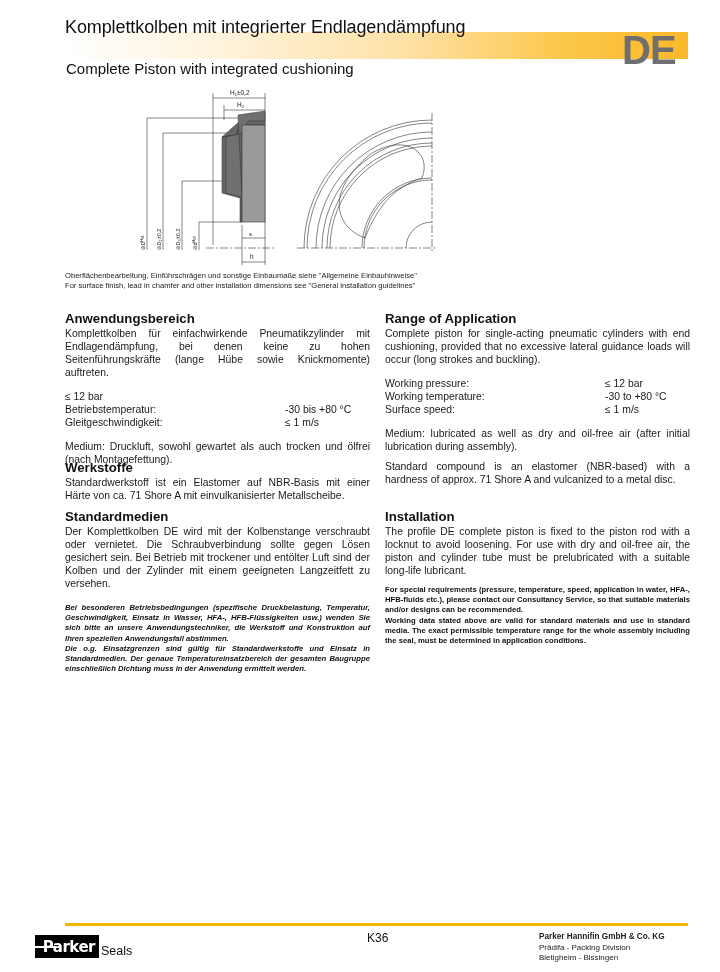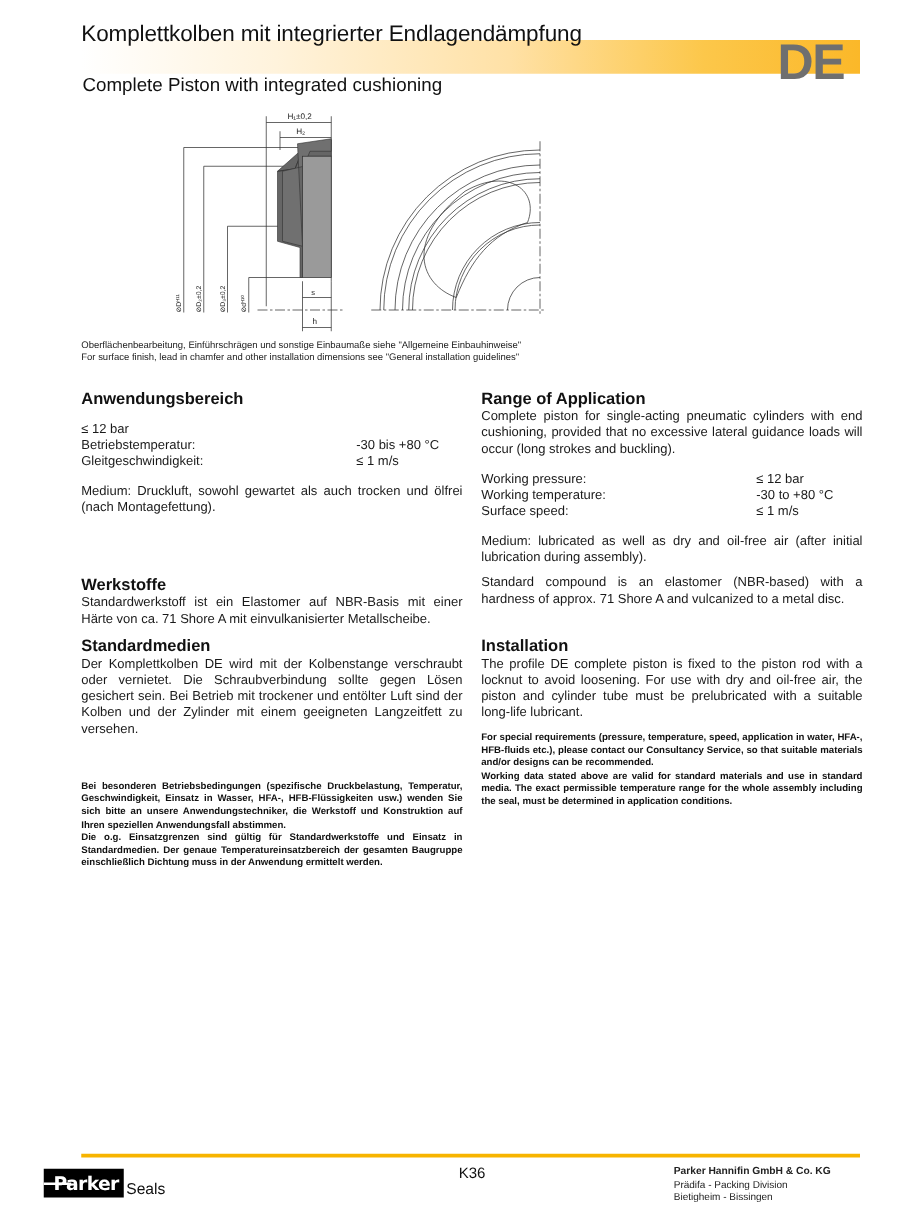--- a/index.html
+++ b/index.html
@@ -98,20 +98,21 @@
   </g>
 </svg>
 
 <div class="note">
   <div>Oberflächenbearbeitung, Einführschrägen und sonstige Einbaumaße siehe "Allgemeine Einbauhinweise"</div>
   <div>For surface finish, lead in chamfer and other installation dimensions see "General installation guidelines"</div>
 </div>
 
 <div class="col left" style="top:311px;">
   <h2>Anwendungsbereich</h2>
+  <p>Komplettkolben für einfachwirkende Pneumatikzylinder mit Endlagendämpfung, bei denen keine zu hohen Seitenführungskräfte (lange Hübe sowie Knickmomente) auftreten.</p>
   <div class="specs">
     <div class="spec-row">
         <span class="spec-value">≤ 12 bar</span>
       </div>
     <div class="spec-row">
         <span class="spec-label">Betriebstemperatur:</span>
         <span class="spec-value">-30 bis +80 °C</span>
       </div>
     <div class="spec-row">
         <span class="spec-label">Gleitgeschwindigkeit:</span>
@@ -124,21 +125,21 @@
 <div class="col left" style="top:460px;">
   <h2>Werkstoffe</h2>
   <p>Standardwerkstoff ist ein Elastomer auf NBR-Basis mit einer Härte von ca. 71 Shore A mit einvulkanisierter Metallscheibe.</p>
 </div>
 
 <div class="col left" style="top:509px;">
   <h2>Standardmedien</h2>
   <p>Der Komplettkolben DE wird mit der Kolbenstange verschraubt oder vernietet. Die Schraubverbindung sollte gegen Lösen gesichert sein. Bei Betrieb mit trockener und entölter Luft sind der Kolben und der Zylinder mit einem geeigneten Langzeitfett zu versehen.</p>
 </div>
 
-<div class="fine" style="left:65px; top:624px;">
+<div class="fine" style="left:65px; top:603px;font-style:italic;">
   <p>Bei besonderen Betriebsbedingungen (spezifische Druckbelastung, Temperatur, Geschwindigkeit, Einsatz in Wasser, HFA-, HFB-Flüssigkeiten usw.) wenden Sie sich bitte an unsere Anwendungstechniker, die Werkstoff und Konstruktion auf Ihren speziellen Anwendungsfall abstimmen.</p>
   <p>Die o.g. Einsatzgrenzen sind gültig für Standardwerkstoffe und Einsatz in Standardmedien. Der genaue Temperatureinsatzbereich der gesamten Baugruppe einschließlich Dichtung muss in der Anwendung ermittelt werden.</p>
 </div>
 
 <div class="col right" style="top:311px;">
   <h2>Range of Application</h2>
   <p>Complete piston for single-acting pneumatic cylinders with end cushioning, provided that no excessive lateral guidance loads will occur (long strokes and buckling).</p>
   <div class="specs">
     <div class="spec-row">
         <span class="spec-label">Working pressure:</span>

